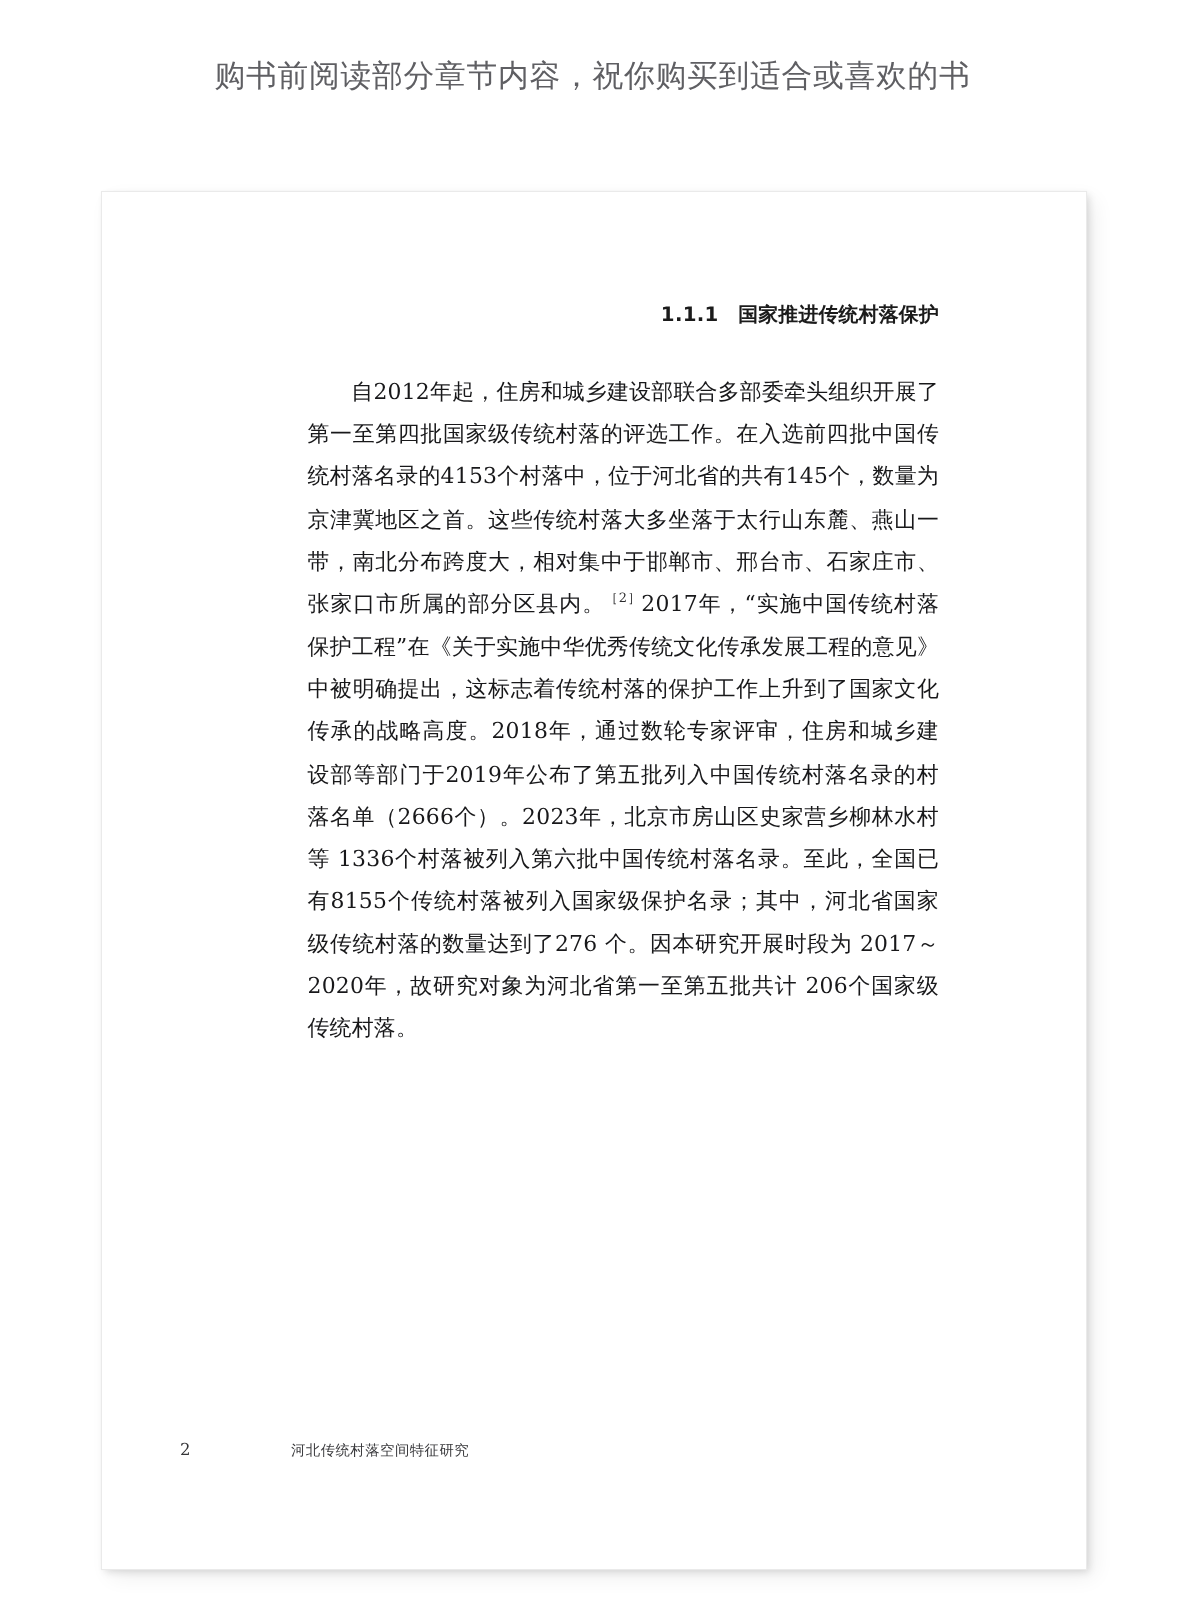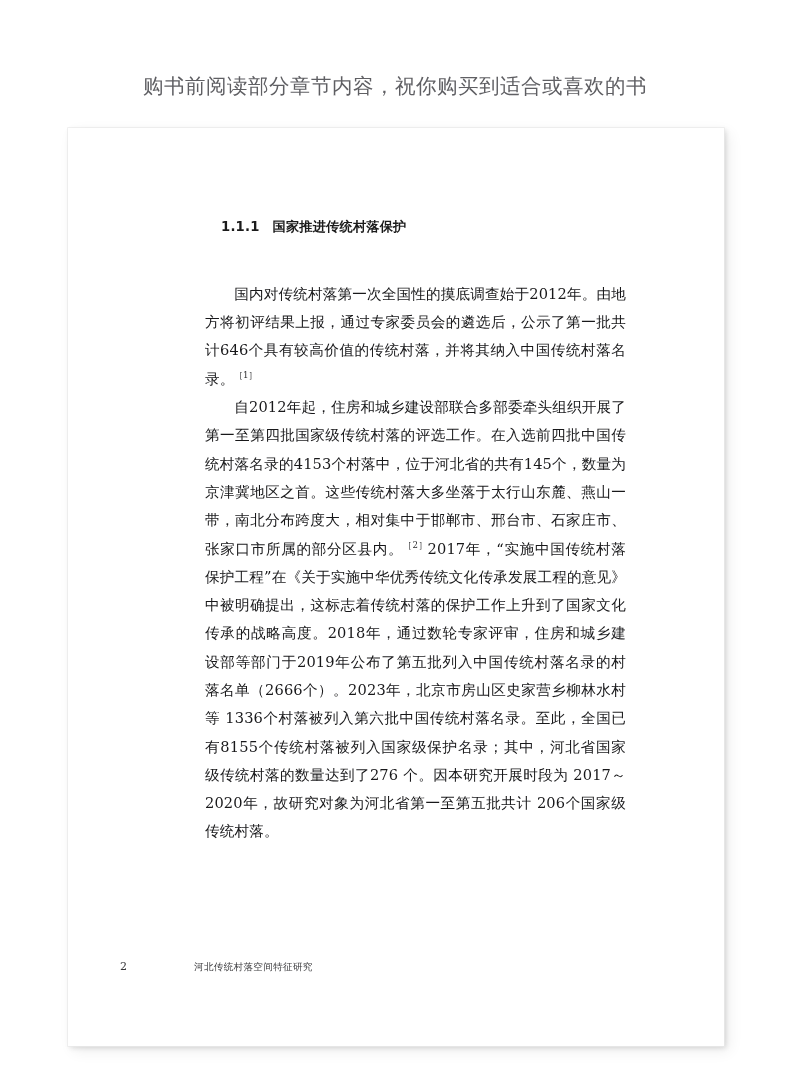--- a/index.html
+++ b/index.html
@@ -16,21 +16,21 @@
   }
 
   
   .banner {
     position: absolute;
     left: 0;
     top: 0;
     width: 790px;
     height: 100px;
     display: flex;
-    align-items: flex-end;
+    align-items: center;
     justify-content: center;
     background: #ffffff;
   }
   .banner-text {
     font-family: "DejaVu Sans", "Liberation Sans", sans-serif;
     font-size: 20.5px;
     letter-spacing: 0.5px;
     color: #5f5f63;
     white-space: nowrap;
   }
@@ -62,28 +62,29 @@
     margin: 0;
     padding: 0;
     font-family: "DejaVu Sans", "Liberation Sans", sans-serif;
     font-size: 15.5px;
     font-weight: bold;
     color: #1b1b1b;
     letter-spacing: 0.2px;
     line-height: 1.2;
   }
   h3.h-sub {
-    margin: 16px;
+    margin: 0;
     padding: 0;
     font-family: "DejaVu Sans", "Liberation Sans", sans-serif;
     font-size: 13.2px;
     font-weight: bold;
     color: #1b1b1b;
     letter-spacing: 0.2px;
     line-height: 1.2;
+    text-align: right;
   }
   .num { margin-right: 13px; }
 
   
   .gap-after-h2 { height: 35px; }
   .gap-after-h3 { height: 29px; }
   .gap-before-h3b { height: 46px; }
   .gap-after-h3b { height: 31px; }
 
   
@@ -143,21 +144,20 @@
 
 
     <div class="gap-after-h2"></div>
 
     <h3 class="h-sub">
       <span class="num">1.1.1</span><span>国家推进传统村落保护</span>
     </h3>
 
     <div class="gap-after-h3"></div>
 
-    <p class="para"><span>国内对传统村落第一次全国性的摸底调查始于2012年。由地方将初评结果上报，通过专家委员会的遴选后，公示了第一批共计646个具有较高价值的传统村落，并将其纳入中国传统村落名录。</span><sup class="ref">［1］</sup></p>
 
 
     <p class="para"><span>自2012年起，住房和城乡建设部联合多部委牵头组织开展了第一至第四批国家级传统村落的评选工作。在入选前四批中国传统村落名录的4153个村落中，位于河北省的共有145个，数量为京津冀地区之首。这些传统村落大多坐落于太行山东麓、燕山一带，南北分布跨度大，相对集中于邯郸市、邢台市、石家庄市、张家口市所属的部分区县内。</span><sup class="ref">［2］</sup><span>2017年，“实施中国传统村落保护工程”在《关于实施中华优秀传统文化传承发展工程的意见》中被明确提出，这标志着传统村落的保护工作上升到了国家文化传承的战略高度。2018年，通过数轮专家评审，住房和城乡建设部等部门于2019年公布了第五批列入中国传统村落名录的村落名单（2666个）。2023年，北京市房山区史家营乡柳林水村等 1336个村落被列入第六批中国传统村落名录。至此，全国已有8155个传统村落被列入国家级保护名录；其中，河北省国家级传统村落的数量达到了276 个。因本研究开展时段为 2017～2020年，故研究对象为河北省第一至第五批共计 206个国家级传统村落。</span></p>
 
     <div class="gap-before-h3b"></div>
 
 
     <div class="gap-after-h3b"></div>
 
   </div>

